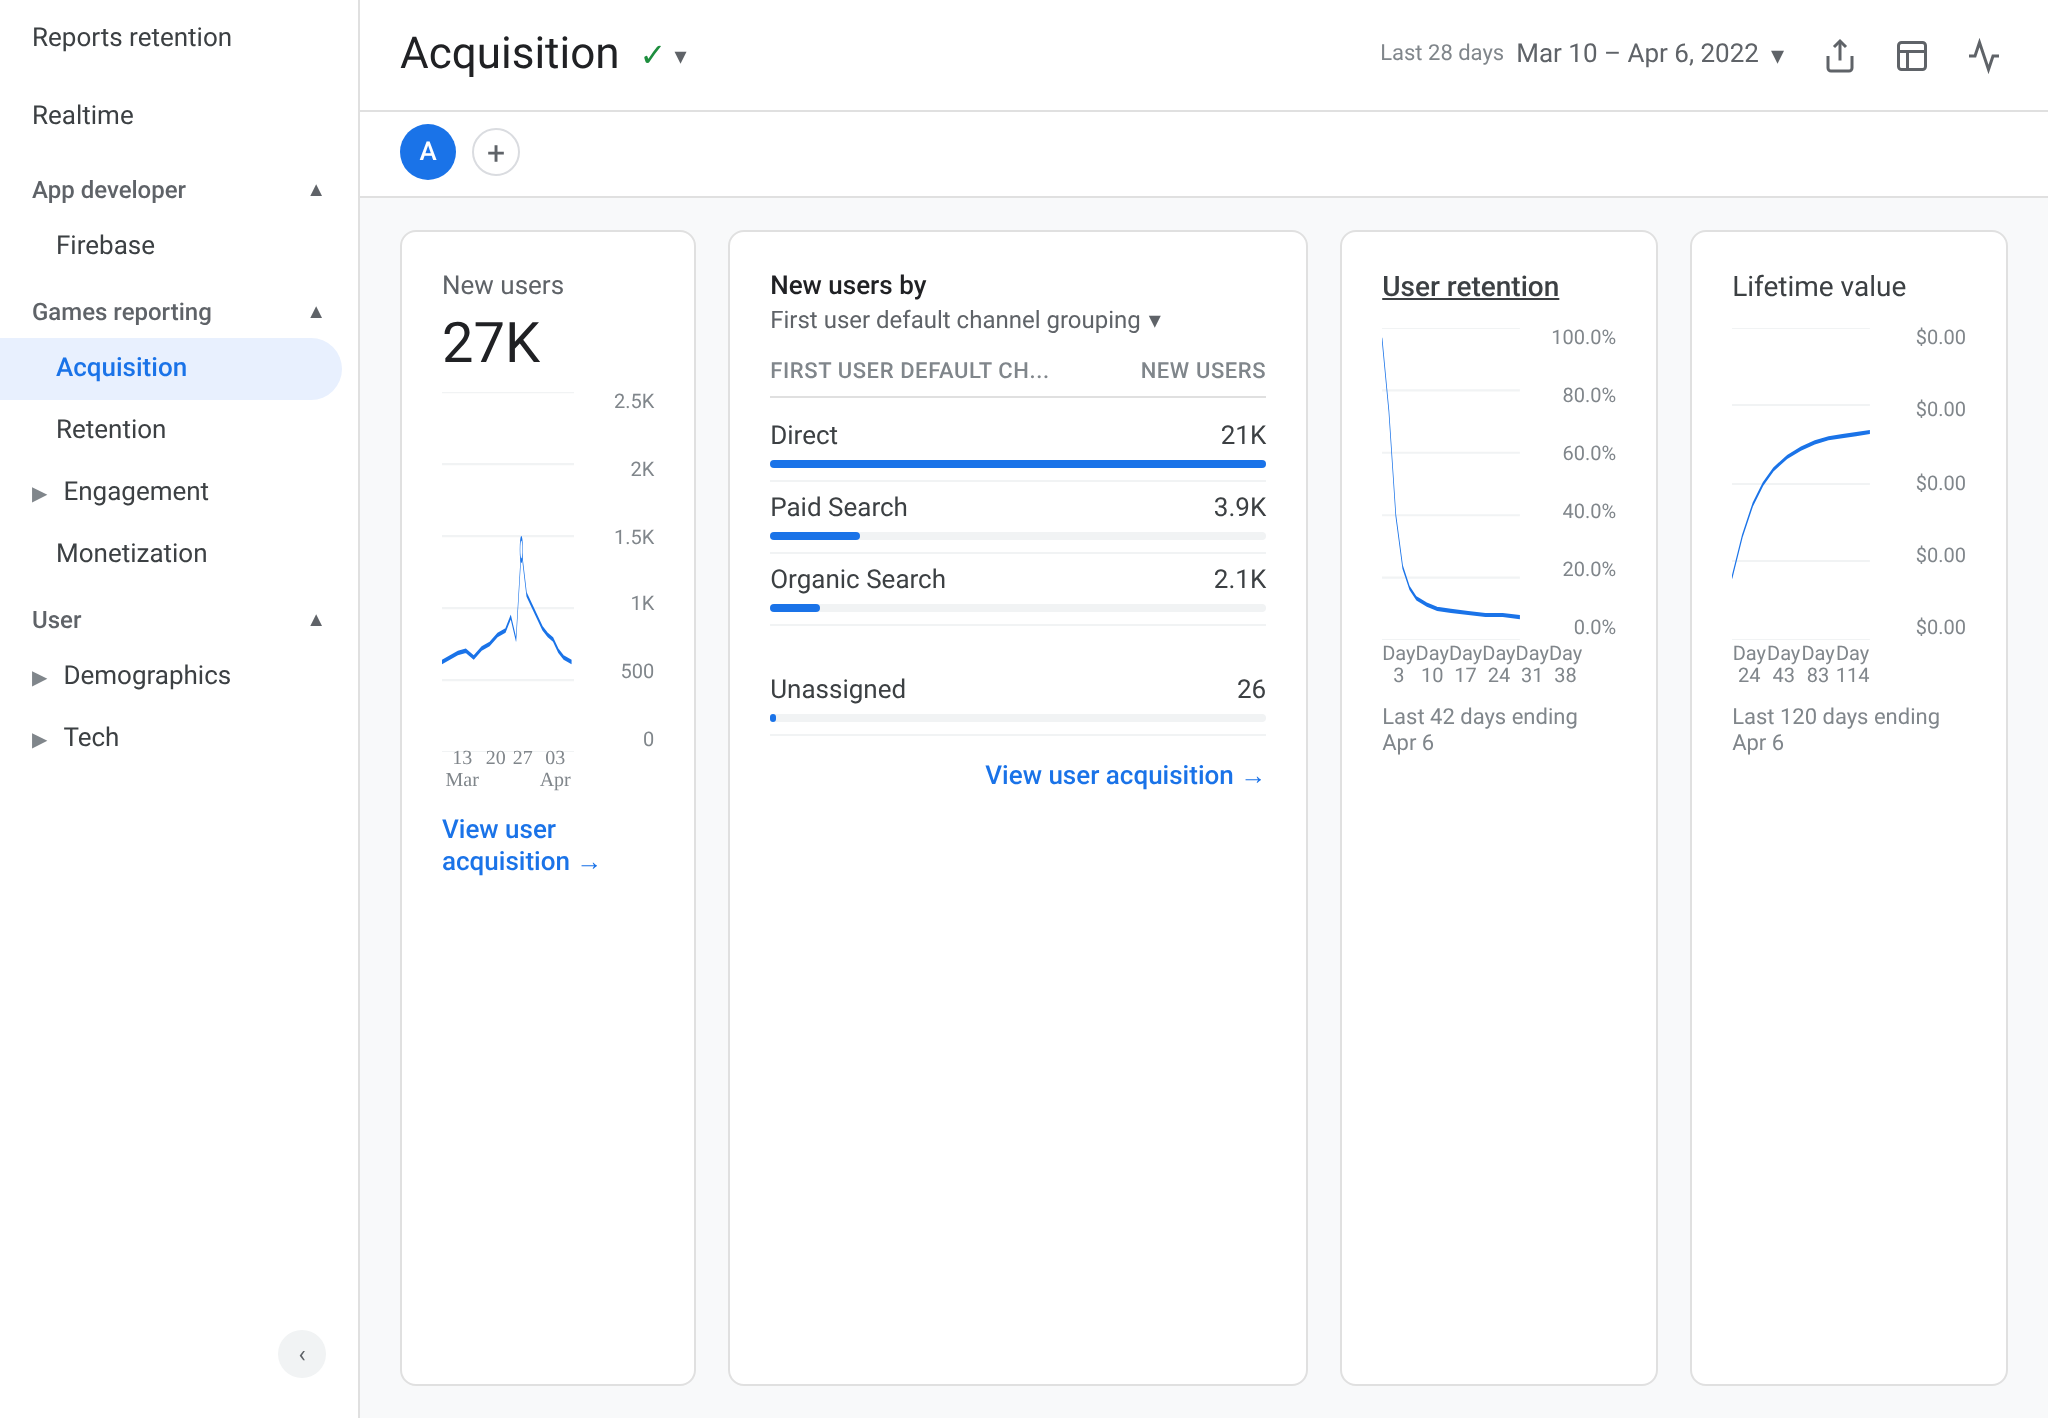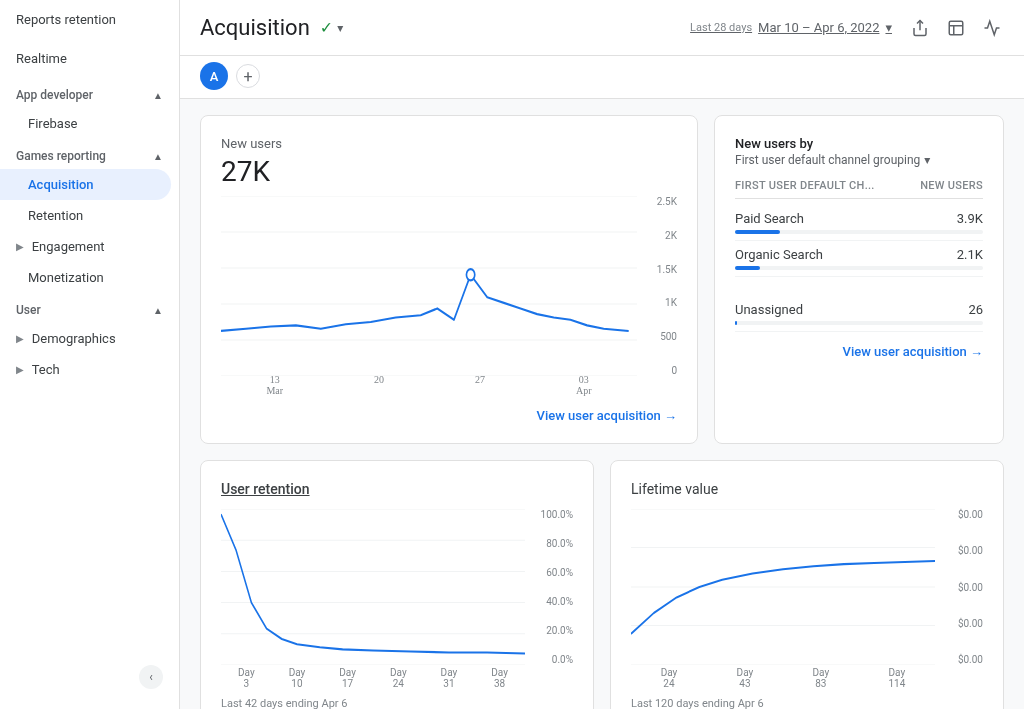--- a/index.html
+++ b/index.html
@@ -112,24 +112,23 @@
     }
     .header-right {
       display: flex;
       align-items: center;
       gap: 16px;
       font-size: 13px;
       color: #5f6368;
     }
     .date-range {
       display: flex;
-      align-items: center;
+      align-items: flex-start;
       gap: 6px;
       cursor: pointer;
-      text-decoration: underline;
     }
     .date-range-label { font-size: 11px; color: #80868b; }
     .header-icons {
       display: flex;
       gap: 12px;
     }
     .header-icon {
       width: 24px; height: 24px;
       cursor: pointer;
       color: #5f6368;
@@ -164,21 +163,21 @@
       font-size: 16px;
       color: #5f6368;
       background: #fff;
     }
 
     
     .dashboard {
       flex: 1;
       padding: 16px 20px;
       display: flex;
-      flex-direction: column;
+      flex-direction: row;
       gap: 16px;
       overflow: auto;
     }
 
     
     .cards-row {
       display: flex;
       gap: 16px;
     }
     .card {
@@ -463,20 +462,31 @@
           <span>▾</span>
         </div>
         <div class="table-header-row">
           <span class="table-header-cell">FIRST USER DEFAULT CH...</span>
           <span class="table-header-cell">NEW USERS</span>
         </div>
 
         <div class="table-row">
           <div class="table-row-inner">
             <div style="display:flex;justify-content:space-between;">
+              <span class="table-row-label">Direct</span>
+              <span class="table-row-value">21K</span>
+            </div>
+            <div class="bar-container">
+                <div class="bar-fill" style="width:100%"></div>
+              </div>
+          </div>
+        </div>
+        <div class="table-row">
+          <div class="table-row-inner">
+            <div style="display:flex;justify-content:space-between;">
               <span class="table-row-label">Paid Search</span>
               <span class="table-row-value">3.9K</span>
             </div>
             <div class="bar-container">
                 <div class="bar-fill" style="width:18%"></div>
               </div>
           </div>
         </div>
         <div class="table-row">
           <div class="table-row-inner">

